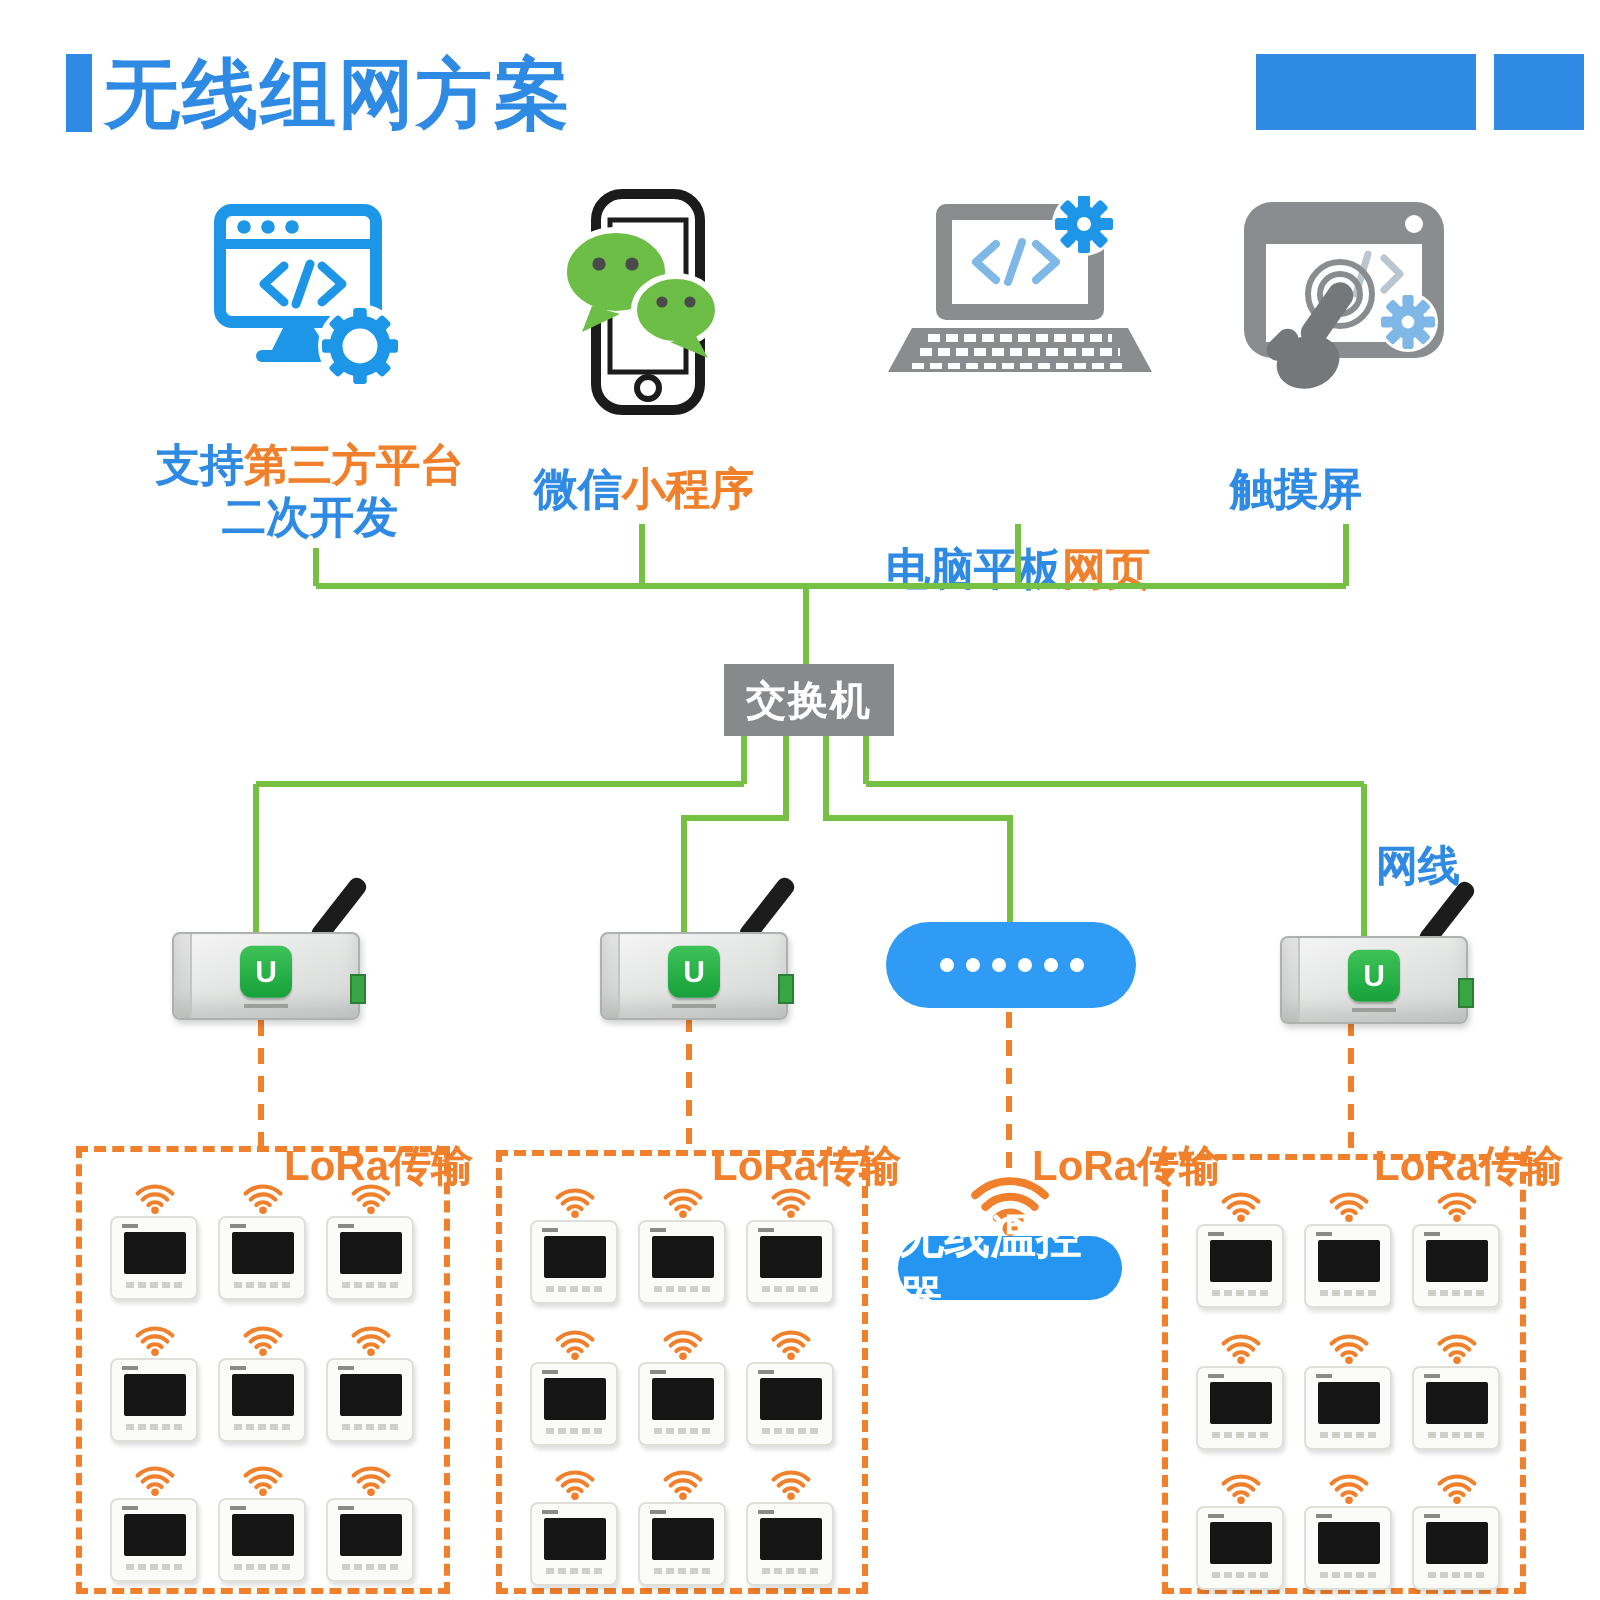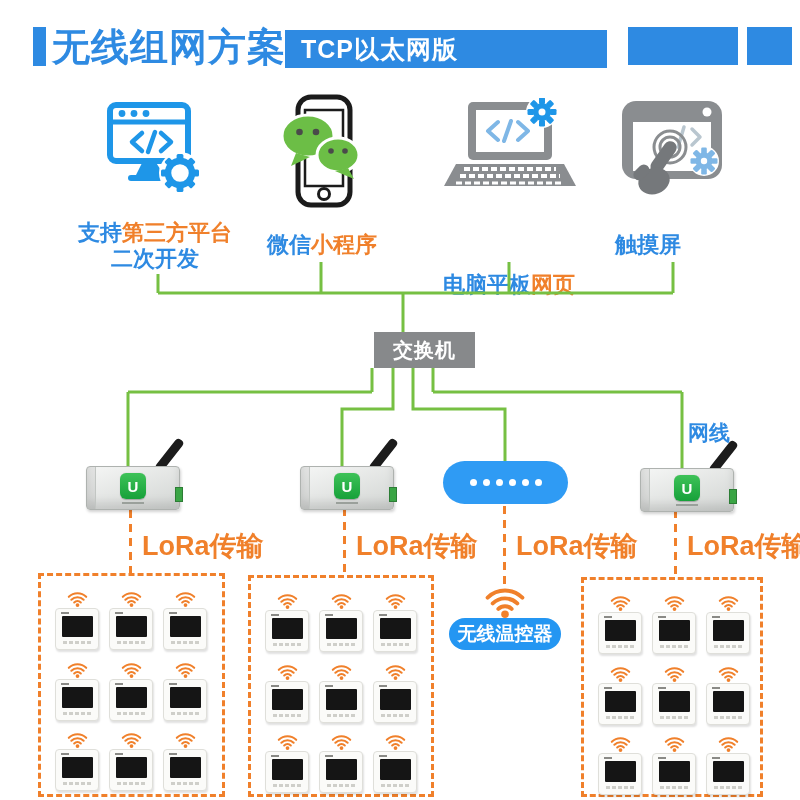--- a/index.html
+++ b/index.html
@@ -16,65 +16,64 @@
 
   
   .picon { position:absolute; }
   .plabel { position:absolute; text-align:center; font-weight:bold; font-size:22px; line-height:26px; white-space:nowrap; }
   .t-blue   { color:var(--brand-blue); }
   .t-orange { color:var(--orange); }
 
   
   #green-net { position:absolute; left:0; top:0; z-index:1; pointer-events:none; }
 
-  .switch-box { position:absolute; left:374px; top:332px; width:101px; height:36px; background:var(--switch-gray); color:#fff; font-size:20px; font-weight:bold; display:flex; align-items:center; justify-content:center; z-index:2; letter-spacing:1px; }
+  .switch-box { position:absolute; left:362px; top:332px; width:85px; height:36px; background:var(--switch-gray); color:#fff; font-size:20px; font-weight:bold; display:flex; align-items:center; justify-content:center; z-index:2; letter-spacing:1px; }
 
   
   .gateway { position:absolute; width:100px; height:58px; z-index:2; }
   .gw-antenna { position:absolute; right:12px; top:-16px; width:9px; height:38px; background:#1c1c1c; border-radius:4px; transform:rotate(38deg); }
   .gw-antenna::after { content:""; position:absolute; left:2px; bottom:-7px; width:6px; height:9px; background:#5a5d5b; }
   .gw-body { position:absolute; left:0; bottom:0; width:94px; height:44px; background:linear-gradient(160deg,#f5f6f5,#d2d5d3); border:1px solid #aeb2af; border-radius:4px; box-shadow:inset 0 -7px 9px rgba(0,0,0,.10), 1px 2px 3px rgba(0,0,0,.18); }
   .gw-edge { position:absolute; left:0; top:0; bottom:0; width:9px; background:rgba(0,0,0,.07); border-right:1px solid #c2c6c3; border-radius:3px 0 0 3px; }
   .gw-logo { position:absolute; left:50%; top:50%; transform:translate(-50%,-58%); width:26px; height:26px; background:linear-gradient(#3ec258,#17a13a); border-radius:6px; color:#fff; font-weight:bold; font-size:15px; display:flex; align-items:center; justify-content:center; box-shadow:0 1px 1px rgba(0,0,0,.25); }
   .gw-tinyline { position:absolute; left:50%; bottom:5px; transform:translateX(-50%); width:22px; height:2px; background:#9aa09b; }
   .gw-port { position:absolute; right:-4px; bottom:7px; width:8px; height:15px; background:#3aa545; border:1px solid #2c7d35; }
 
   .gw-label { position:absolute; left:76px; top:413px; width:110px; text-align:center; color:#111; font-weight:bold; font-size:15px; line-height:18px; z-index:2; }
   .cable-label { position:absolute; left:688px; top:419px; font-size:21px; font-weight:bold; color:var(--brand-blue); z-index:2; }
 
   
   .ellipsis-pill { position:absolute; left:443px; top:461px; width:125px; height:43px; background:var(--bright-blue); border-radius:22px; display:flex; align-items:center; justify-content:center; gap:6px; z-index:2; }
   .ellipsis-pill i { width:7px; height:7px; background:#fff; border-radius:50%; }
 
   
   .odash { position:absolute; width:3px; background:repeating-linear-gradient(180deg, var(--orange) 0 8px, transparent 8px 14px); z-index:1; }
-  .lora-label { position:absolute; font-size:27px; font-weight:bold; color:var(--orange); white-space:nowrap; z-index:2; }
+  .lora-label { position:absolute; font-size:21px; font-weight:bold; color:var(--orange); white-space:nowrap; z-index:2;margin-top:41px; }
 
   
   .hub-wifi { position:absolute; left:482px; top:584px; z-index:2; }
-  .hub-pill { position:absolute; left:449px; top:618px; width:112px; height:32px; background:var(--pill-blue); border-radius:16px; color:#fff; font-size:19px; font-weight:bold; display:flex; align-items:center; justify-content:center; z-index:2; }
+  .hub-pill { position:absolute; left:449px; top:618px; width:112px; height:32px; background:var(--pill-blue); border-radius:16px; color:#fff; font-size:23px; font-weight:bold; display:flex; align-items:center; justify-content:center; z-index:2; }
 
   
   .dev-box { position:absolute; border:3px dashed var(--orange); z-index:1; }
   .cell { position:absolute; width:44px; height:58px; }
   .cell svg { display:block; margin:0 auto; }
   .tstat { position:relative; width:44px; height:42px; margin-top:1px; background:#fbfbf9; border:1px solid #dfdfda; border-radius:4px; box-shadow:1px 2px 2px rgba(0,0,0,.12); }
   .tstat-mark { position:absolute; left:5px; top:3px; width:8px; height:2px; background:#8a8a86; }
   .tstat-screen { position:absolute; left:6px; top:7px; width:31px; height:21px; background:#151515; border-radius:1px; }
   .tstat-btns { position:absolute; left:0; right:0; top:32px; display:flex; justify-content:center; gap:2px; }
   .tstat-btns i { width:4px; height:3px; background:#cfcfca; display:block; }
 </style>
 </head>
 <body>
 
 <div id="stage">
 
   <div class="lead-bar"></div>
   <div class="page-title">无线组网方案</div>
-  <div class="tag-box">TCP以太网版</div>
   <div class="deco-1"></div>
   <div class="deco-2"></div>
 
   <svg id="green-net" width="800" height="800" viewBox="0 0 800 800">
     <path d="M158 274 V293 M321 262 V293 M509 262 V293 M673 262 V293 M158 293 H673 M403 293 V332
              M372 368 V392 M433 368 V392 M128 392 H372 M433 392 H682 M128 392 V468 M682 392 V470
              M393 368 V409 H342 V468 M413 368 V409 H505 V465" fill="none" stroke="var(--line-green)" stroke-width="3"></path>
   </svg>
 
   <svg class="picon" style="left:98px; top:95px;" width="118" height="112" viewBox="0 0 118 112">

